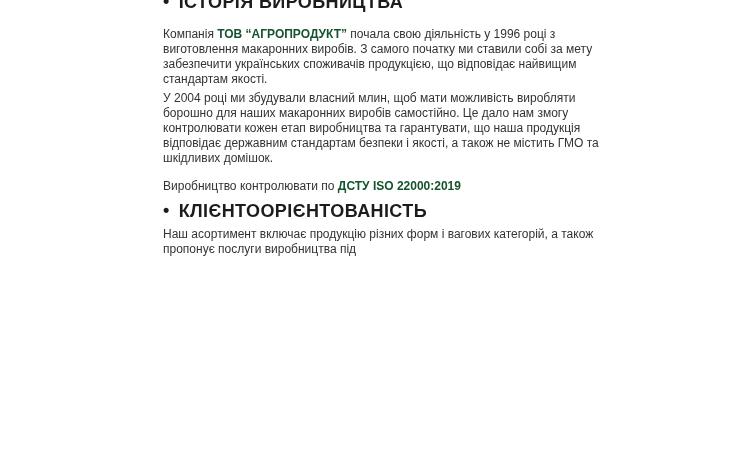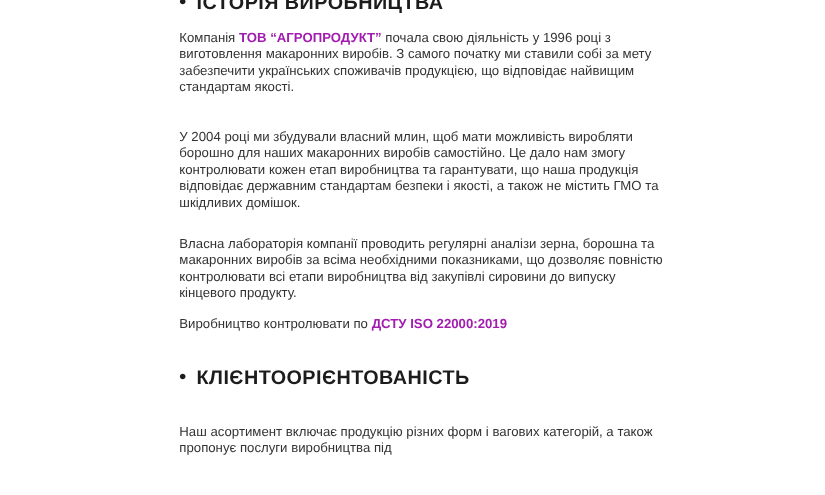--- a/index.html
+++ b/index.html
@@ -31,24 +31,24 @@
     display:inline-block;
     margin-right:9px;
     transform:translateY(-1px);
   }
   .p{
     font-size:12px;
     line-height:15px;
     color:var(--body-color);
     white-space:pre-line;
   }
-  .b{font-weight:700;color:#a21caf;}
+  .b{font-weight:700;color:#14532d;}
   .m13{margin-top:13px;}
-  .m14{margin-top:30px;}
-  .m15{margin-top:29px;}
+  .m14{margin-top:4px;}
+  .m15{margin-top:5px;}
   .m22{margin-top:22px;}
 </style>
 </head>
 <body>
 
 <div class="article">
 
   <h2 class="h"><span class="bullet">•</span><span>ІСТОРІЯ ВИРОБНИЦТВА</span></h2>
 
   <p class="p m13"><span>Компанія </span><span class="b">ТОВ “АГРОПРОДУКТ”</span><span> почала свою діяльність у 1996 році з
@@ -56,24 +56,20 @@
 забезпечити українських споживачів продукцією, що відповідає найвищим
 стандартам якості.</span></p>
 
   <p class="p m14">У 2004 році ми збудували власний млин, щоб мати можливість виробляти
 борошно для наших макаронних виробів самостійно. Це дало нам змогу
 контролювати кожен етап виробництва та гарантувати, що наша продукція
 відповідає державним стандартам безпеки і якості, а також не містить ГМО та
 шкідливих домішок.</p>
 
 
-  <p class="p m22">Власна лабораторія компанії проводить регулярні аналізи зерна, борошна та
-макаронних виробів за всіма необхідними показниками, що дозволяє повністю
-контролювати всі етапи виробництва від закупівлі сировини до випуску
-кінцевого продукту.</p>
 
   <p class="p m13"><span>Виробництво контролювати по </span><span class="b">ДСТУ ISO 22000:2019</span></p>
 
 
   <h2 class="h m15"><span class="bullet">•</span><span>КЛІЄНТООРІЄНТОВАНІСТЬ</span></h2>
 
   <p class="p m14"><span>Наш асортимент включає продукцію різних форм і вагових категорій, а також
 пропонує послуги виробництва під </span></p>
 
 </div>

